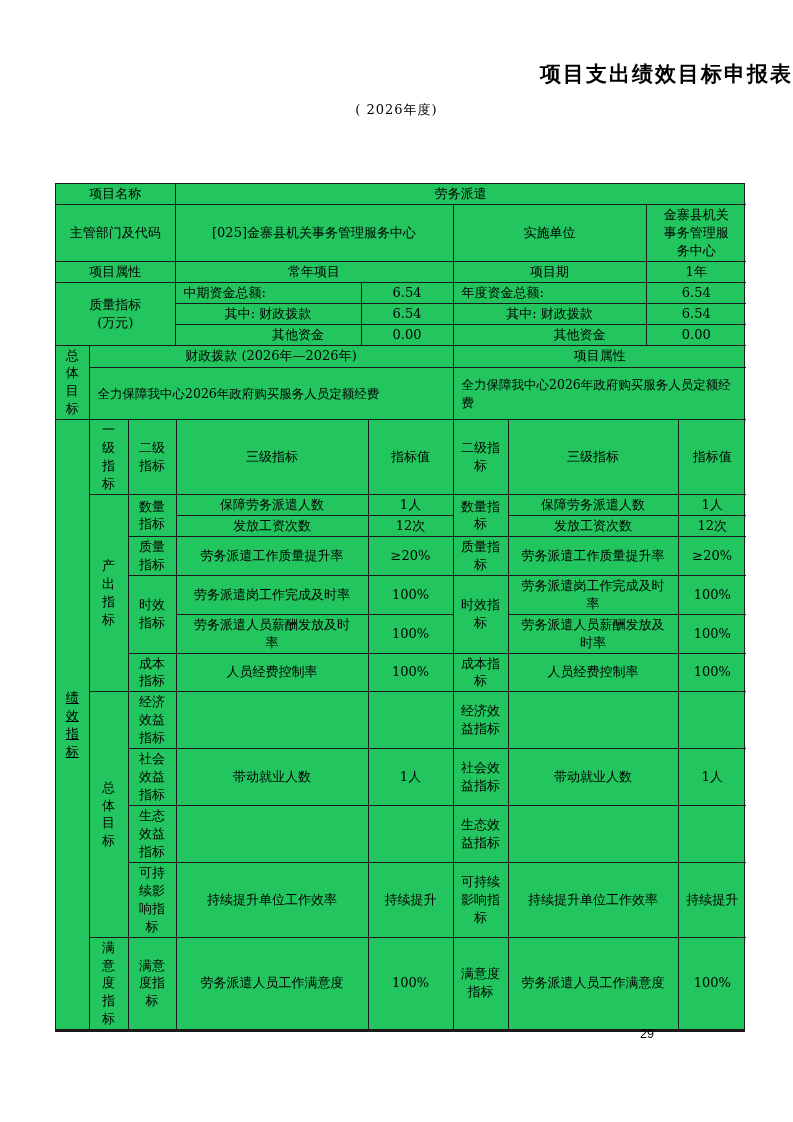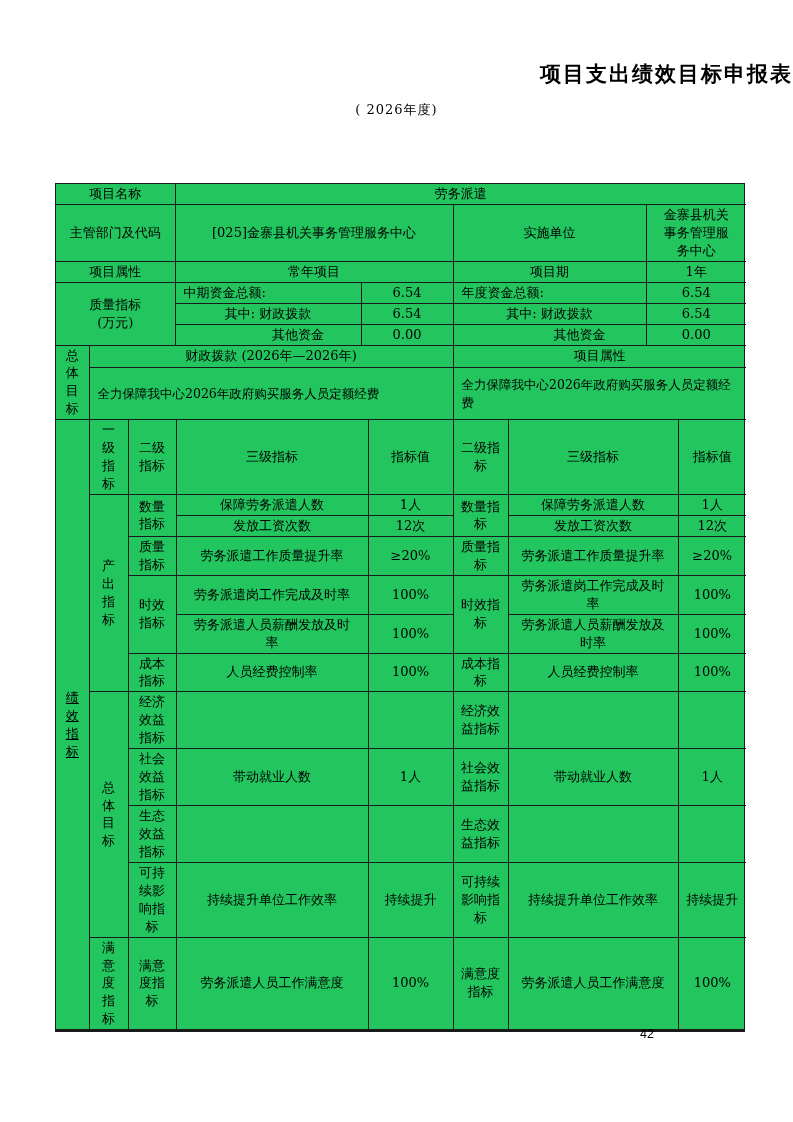--- a/index.html
+++ b/index.html
@@ -228,13 +228,13 @@
       <td class="cl3">劳务派遣人员工作满意度</td>
       <td>100%</td>
       <td class="cr2">满意度指标</td>
       <td class="cr3">劳务派遣人员工作满意度</td>
       <td>100%</td>
     </tr>
   </tbody>
     </table>
 </div>
 
-<div class="page-num">42</div>
+<div class="page-num">29</div>
 
 </body></html>

